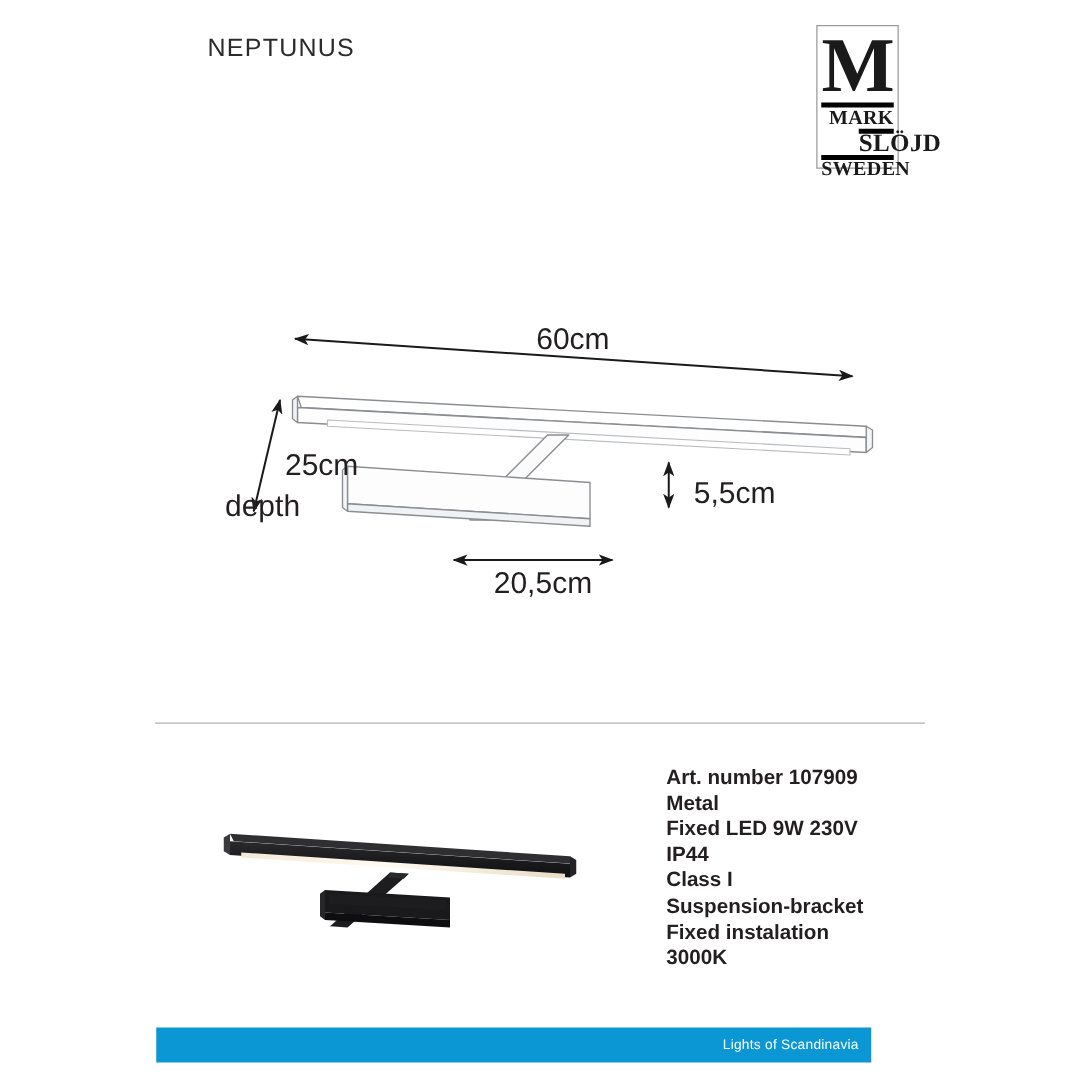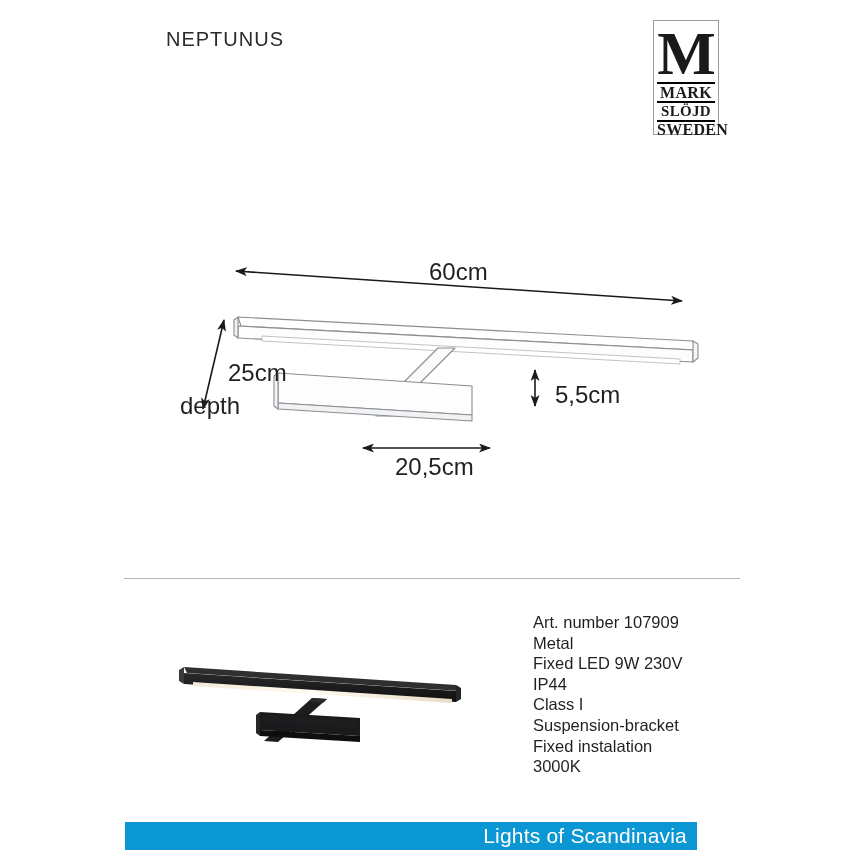--- a/index.html
+++ b/index.html
@@ -62,27 +62,27 @@
   .brand-words {
     flex: 1 1 auto;
     display: flex;
     flex-direction: column;
     justify-content: flex-start;
   }
   .brand-word {
     font-family: "Liberation Serif", serif;
     font-weight: 700;
     color: #1a1a1a;
-    text-align: center;
-    border-top: 2px solid #000000;
+    text-align: right;
+    border-top: 4px solid #000000;
     line-height: 17px;
     letter-spacing: 0.3px;
   }
   .brand-word.w1 { font-size: 16px; }
-  .brand-word.w2 { font-size: 15px; }
+  .brand-word.w2 { font-size: 20px; margin-left: 30px; }
   .brand-word.w3 { font-size: 16px; line-height: 16px; }
 
   
   .tech-drawing {
     position: absolute;
     left: 160px;
     top: 240px;
     width: 560px;
     height: 250px;
   }
@@ -125,37 +125,38 @@
     position: absolute;
     left: 533px;
     top: 612px;
     width: 230px;
   }
   .spec-line {
     font-size: 16.5px;
     line-height: 20.6px;
     color: #231f20;
     white-space: nowrap;
+    font-weight: bold;
   }
 
   
   .footer-bar {
     position: absolute;
     left: 125px;
     top: 822px;
     width: 572px;
     height: 28px;
     background: #0b97d4;
     display: flex;
     align-items: center;
     justify-content: flex-end;
   }
   .footer-tagline {
     color: #ffffff;
-    font-size: 21px;
+    font-size: 11px;
     letter-spacing: 0.2px;
     padding-right: 10px;
     white-space: nowrap;
   }
 </style>
 </head>
 <body>
 
 <div class="sheet">
 

